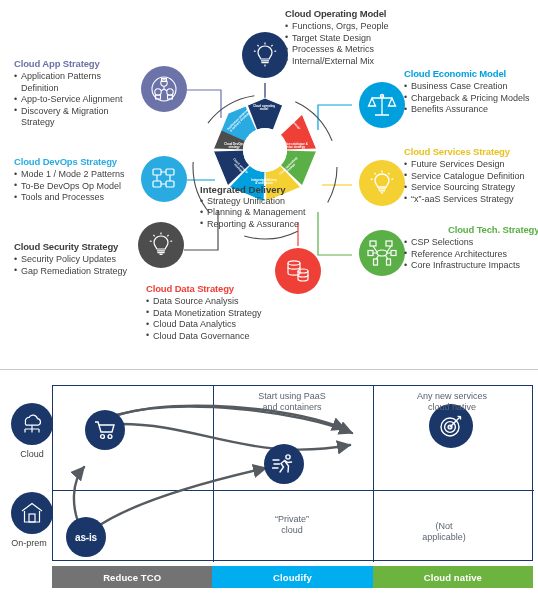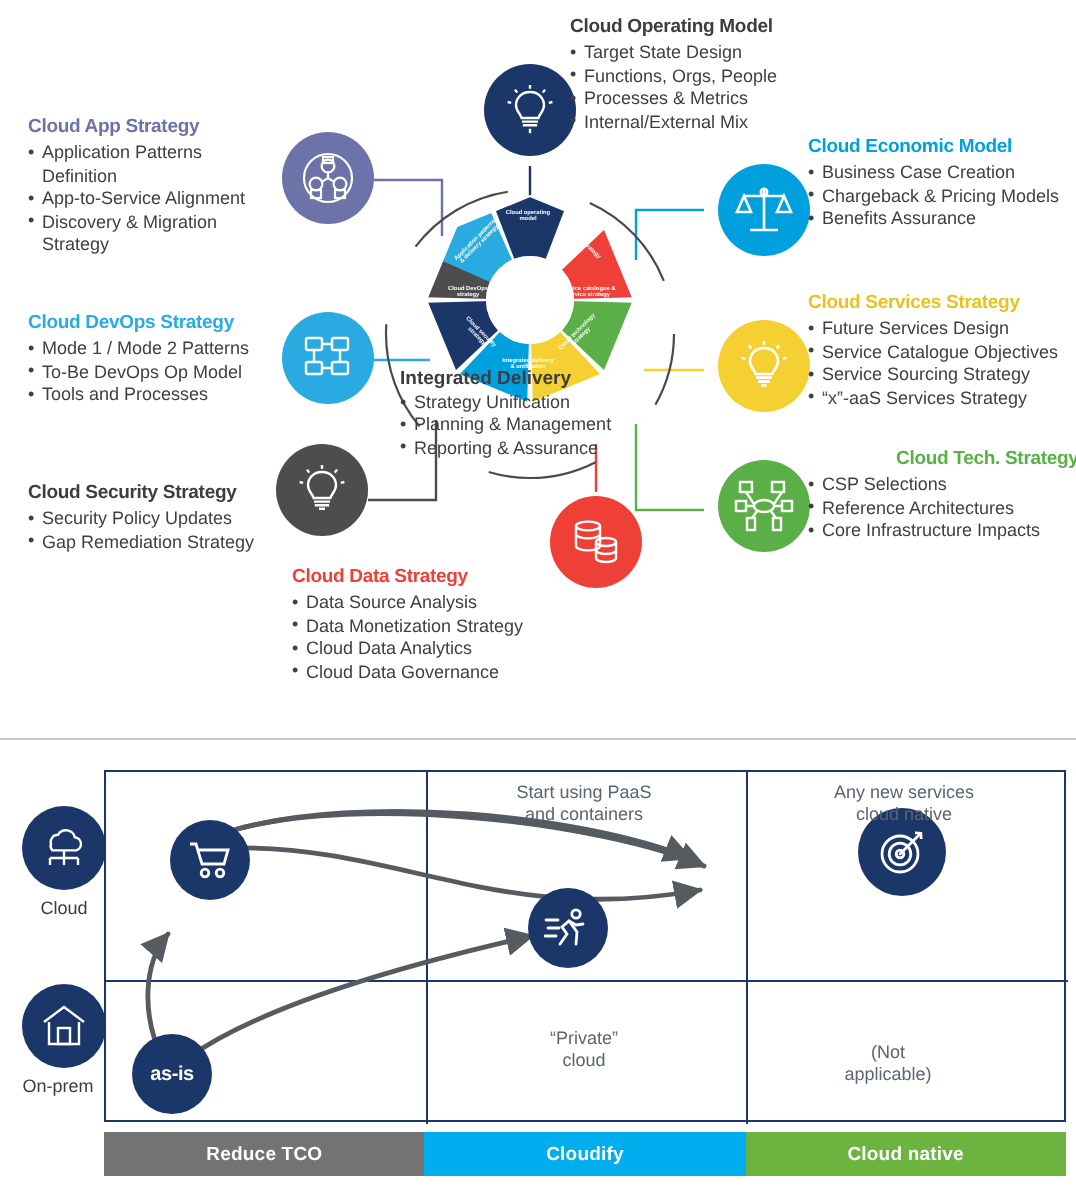--- a/index.html
+++ b/index.html
@@ -269,41 +269,41 @@
     <div class="ct" style="color:#3d3d3d;">Cloud Security Strategy</div>
     <ul>
       <li>Security Policy Updates</li>
       <li>Gap Remediation Strategy</li>
     </ul>
   </div>
 
   <div class="callout" style="left:285px;top:8px;width:160px;">
     <div class="ct" style="color:#3d3d3d;">Cloud Operating Model</div>
     <ul>
+      <li>Functions, Orgs, People</li>
       <li>Target State Design</li>
-      <li>Functions, Orgs, People</li>
       <li>Processes &amp; Metrics</li>
       <li>Internal/External Mix</li>
     </ul>
   </div>
 
   <div class="callout" style="left:404px;top:68px;width:134px;">
     <div class="ct" style="color:#00a0df;">Cloud Economic Model</div>
     <ul>
       <li>Business Case Creation</li>
       <li>Chargeback &amp; Pricing Models</li>
       <li>Benefits Assurance</li>
     </ul>
   </div>
 
   <div class="callout" style="left:404px;top:146px;width:134px;">
     <div class="ct" style="color:#e8c220;">Cloud Services Strategy</div>
     <ul>
       <li>Future Services Design</li>
-      <li>Service Catalogue Objectives</li>
+      <li>Service Catalogue Definition</li>
       <li>Service Sourcing Strategy</li>
       <li>“x”-aaS Services Strategy</li>
     </ul>
   </div>
 
   <div class="callout" style="left:404px;top:224px;width:134px;">
     <div class="ct" style="color:#5aaf46;margin-left:44px;">Cloud Tech. Strategy</div>
     <ul>
       <li>CSP Selections</li>
       <li>Reference Architectures</li>

